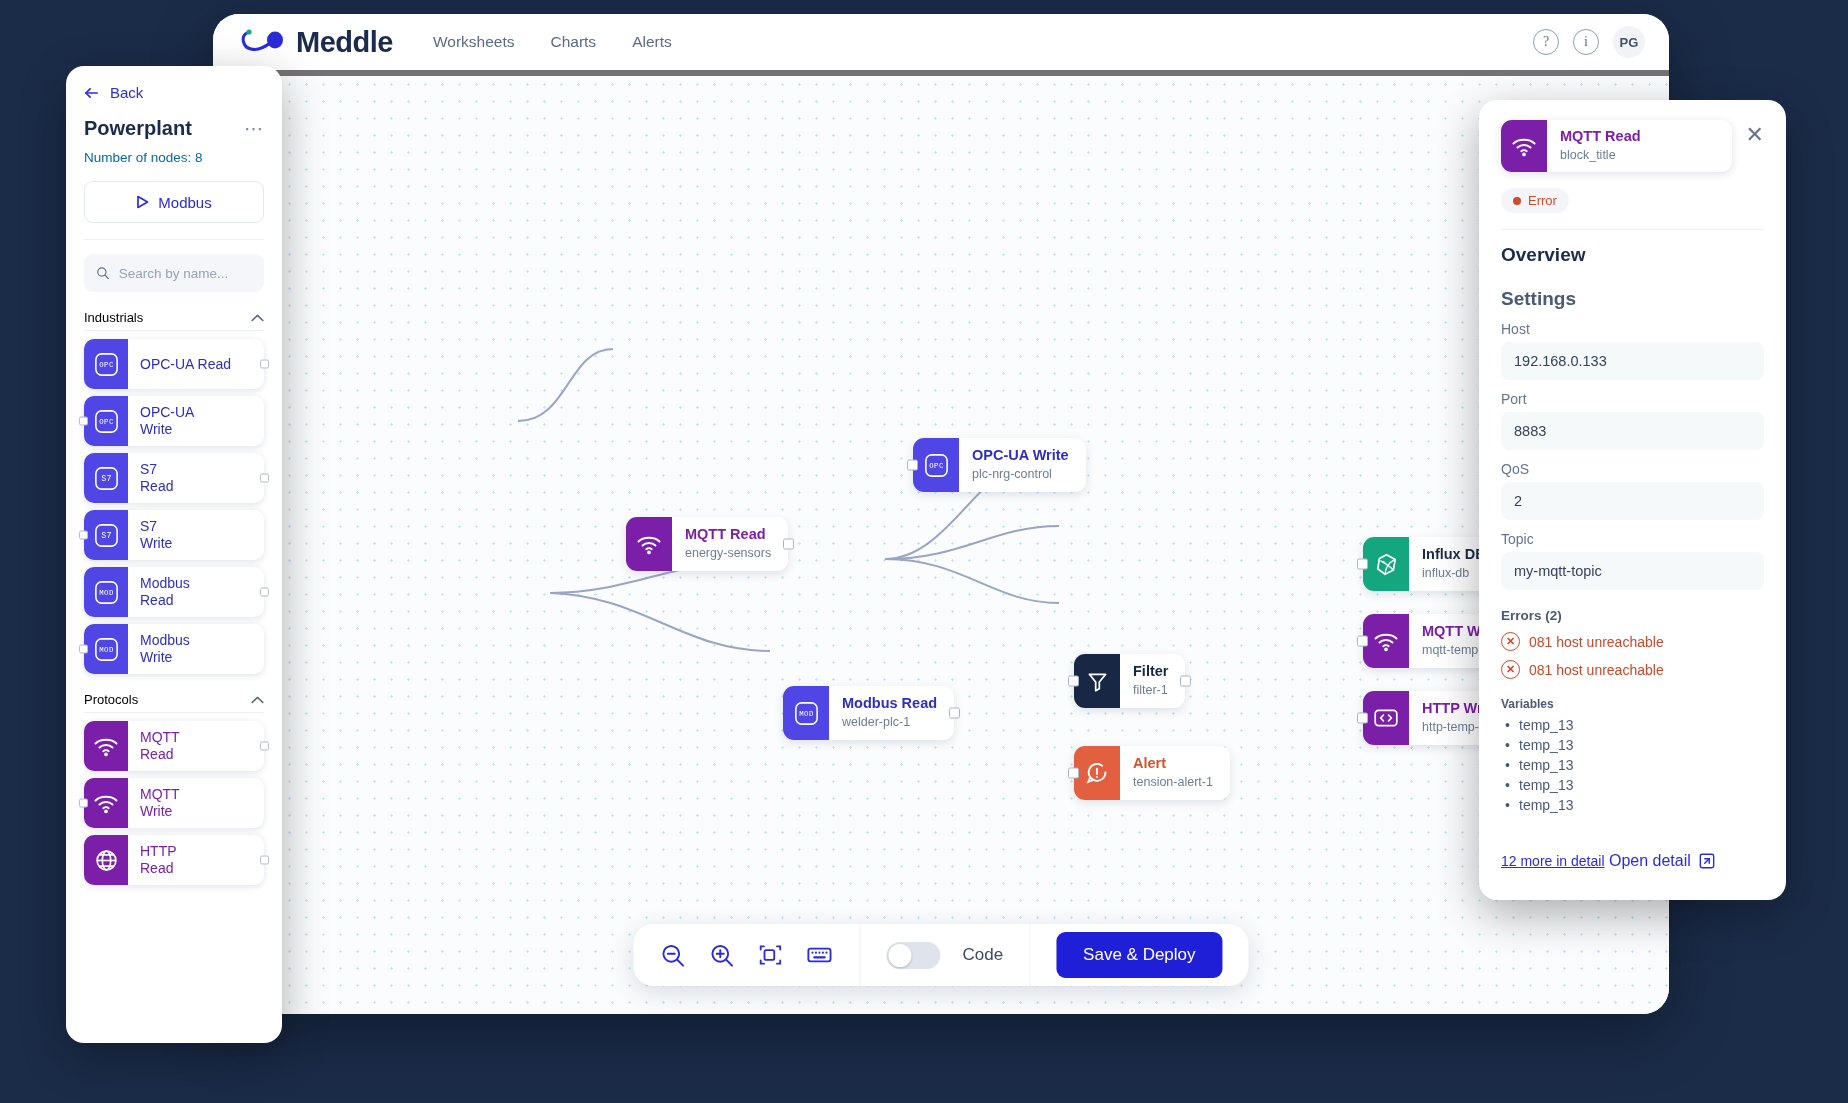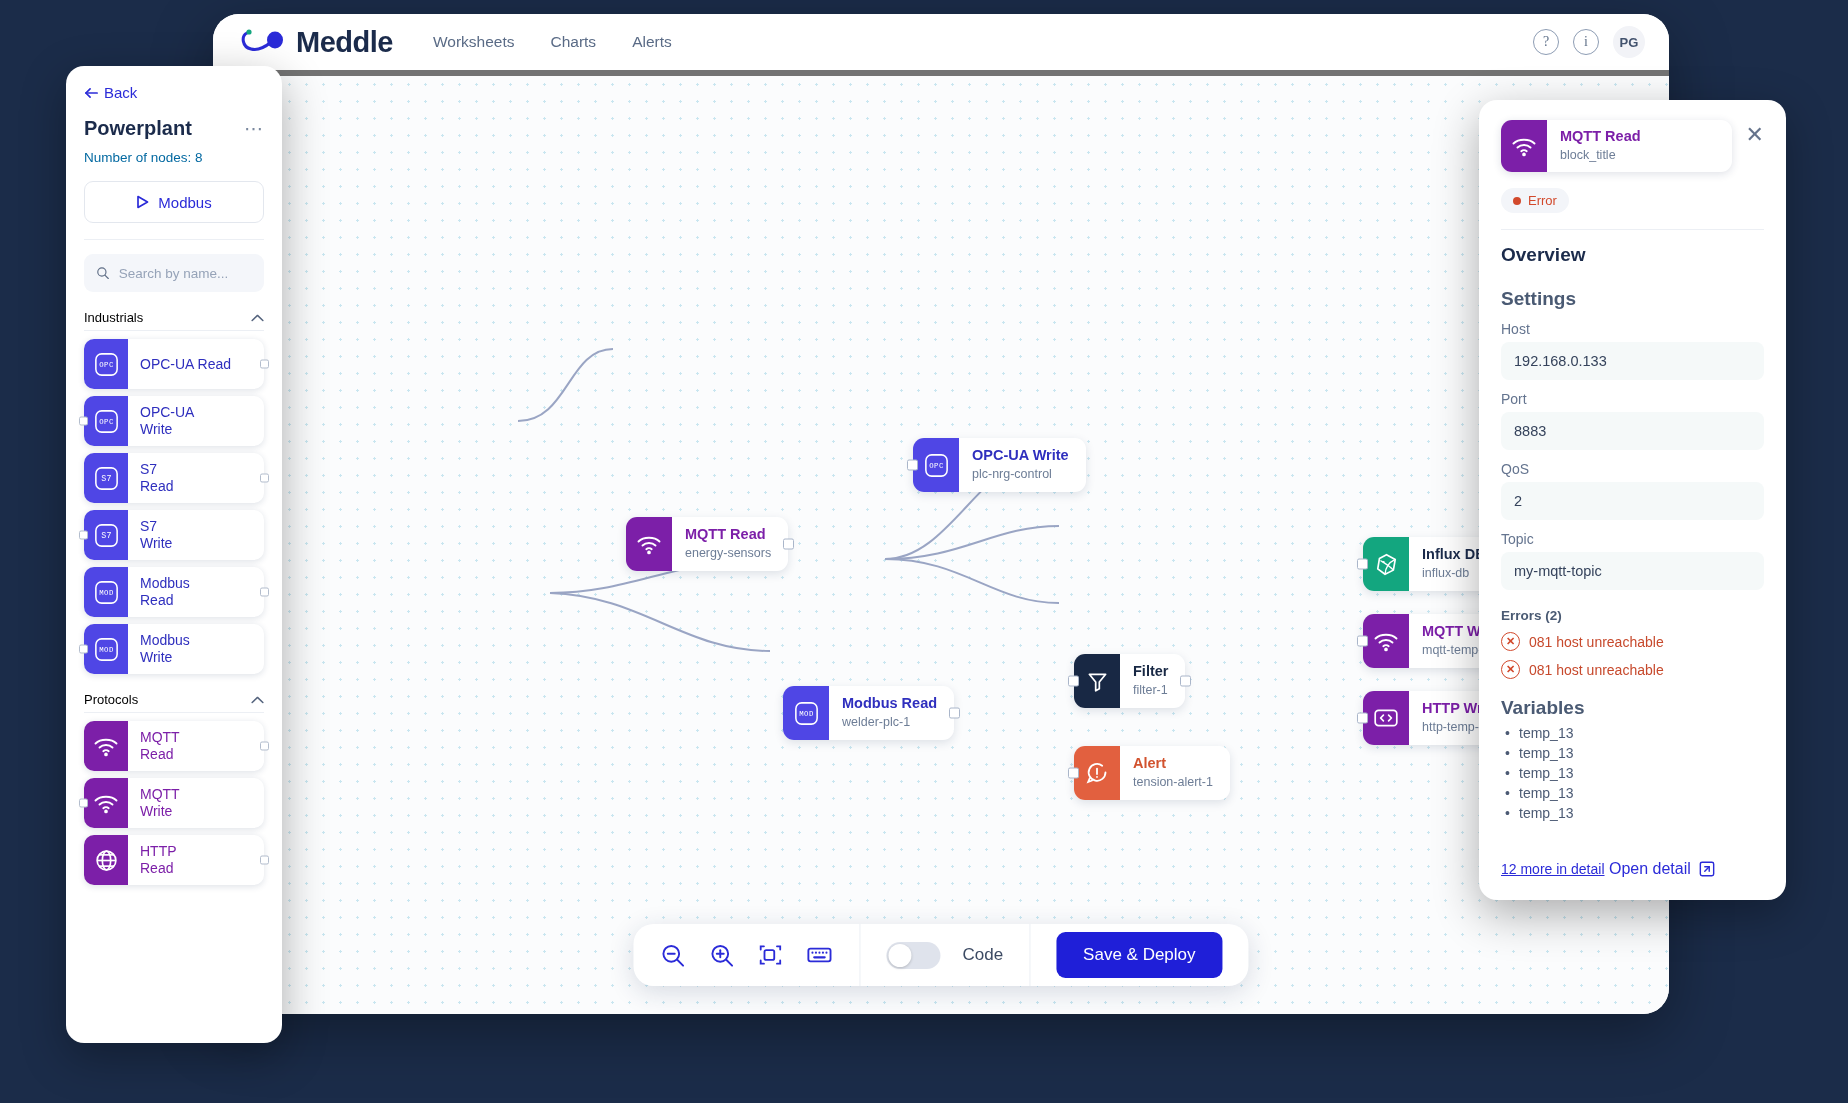--- a/index.html
+++ b/index.html
@@ -139,21 +139,21 @@
   .sidebar {
     position: absolute; left: 66px; top: 66px;
     width: 216px; height: 977px;
     background: #fff; border-radius: 18px;
     box-shadow: 0 14px 46px rgba(0,0,0,.32);
     padding: 18px 18px 0 18px;
     overflow: hidden; z-index: 30;
     display: flex; flex-direction: column;
   }
   .back-link {
-    display: flex; align-items: center; gap: 5px;
+    display: flex; align-items: center; gap: 11px;
     color: #2b2bd8; font-size: 15px; cursor: pointer; margin-bottom: 16px;
   }
   .sb-title-row { display: flex; align-items: center; justify-content: space-between; }
   .sb-title { font-size: 20px; font-weight: 700; color: #1b2b4b; }
   .dots { color: #7a889e; font-size: 19px; letter-spacing: 1px; cursor: pointer; line-height: 1; }
   .sb-nodes { font-size: 13.5px; color: #0369a1; margin-top: 10px; }
   .start-btn {
     margin-top: 16px; height: 42px; width: 100%;
     border: 1.4px solid #e3e7ee; border-radius: 9px; background: #fff;
     color: #2b2bd8; font-size: 15px; font-family: inherit;
@@ -235,21 +235,21 @@
   .err-row {
     display: flex; align-items: center; gap: 9px; margin-top: 9px;
     font-size: 14px; color: #c7492c;
   }
   .err-ico {
     width: 19px; height: 19px; flex: 0 0 19px; border-radius: 50%;
     border: 1.5px solid #d2492c; color: #d2492c;
     display: flex; align-items: center; justify-content: center;
     font-size: 11px; font-weight: 700;
   }
-  .lbl-vars { font-size: 19px; font-weight: 700; color: #4a5a73; margin-top: 18px; }
+  .lbl-vars { font-size: 12px; font-weight: 700; color: #4a5a73; margin-top: 18px; }
   .var-list { list-style: none; margin-top: 5px; }
   .var-list li {
     font-size: 14px; color: #4b5a74; padding-left: 18px;
     position: relative; line-height: 1.42;
   }
   .var-list li::before {
     content: "•"; position: absolute; left: 4px; color: #4b5a74;
   }
   .more-link {
     display: inline-block; margin-top: 11px; font-size: 14px;

